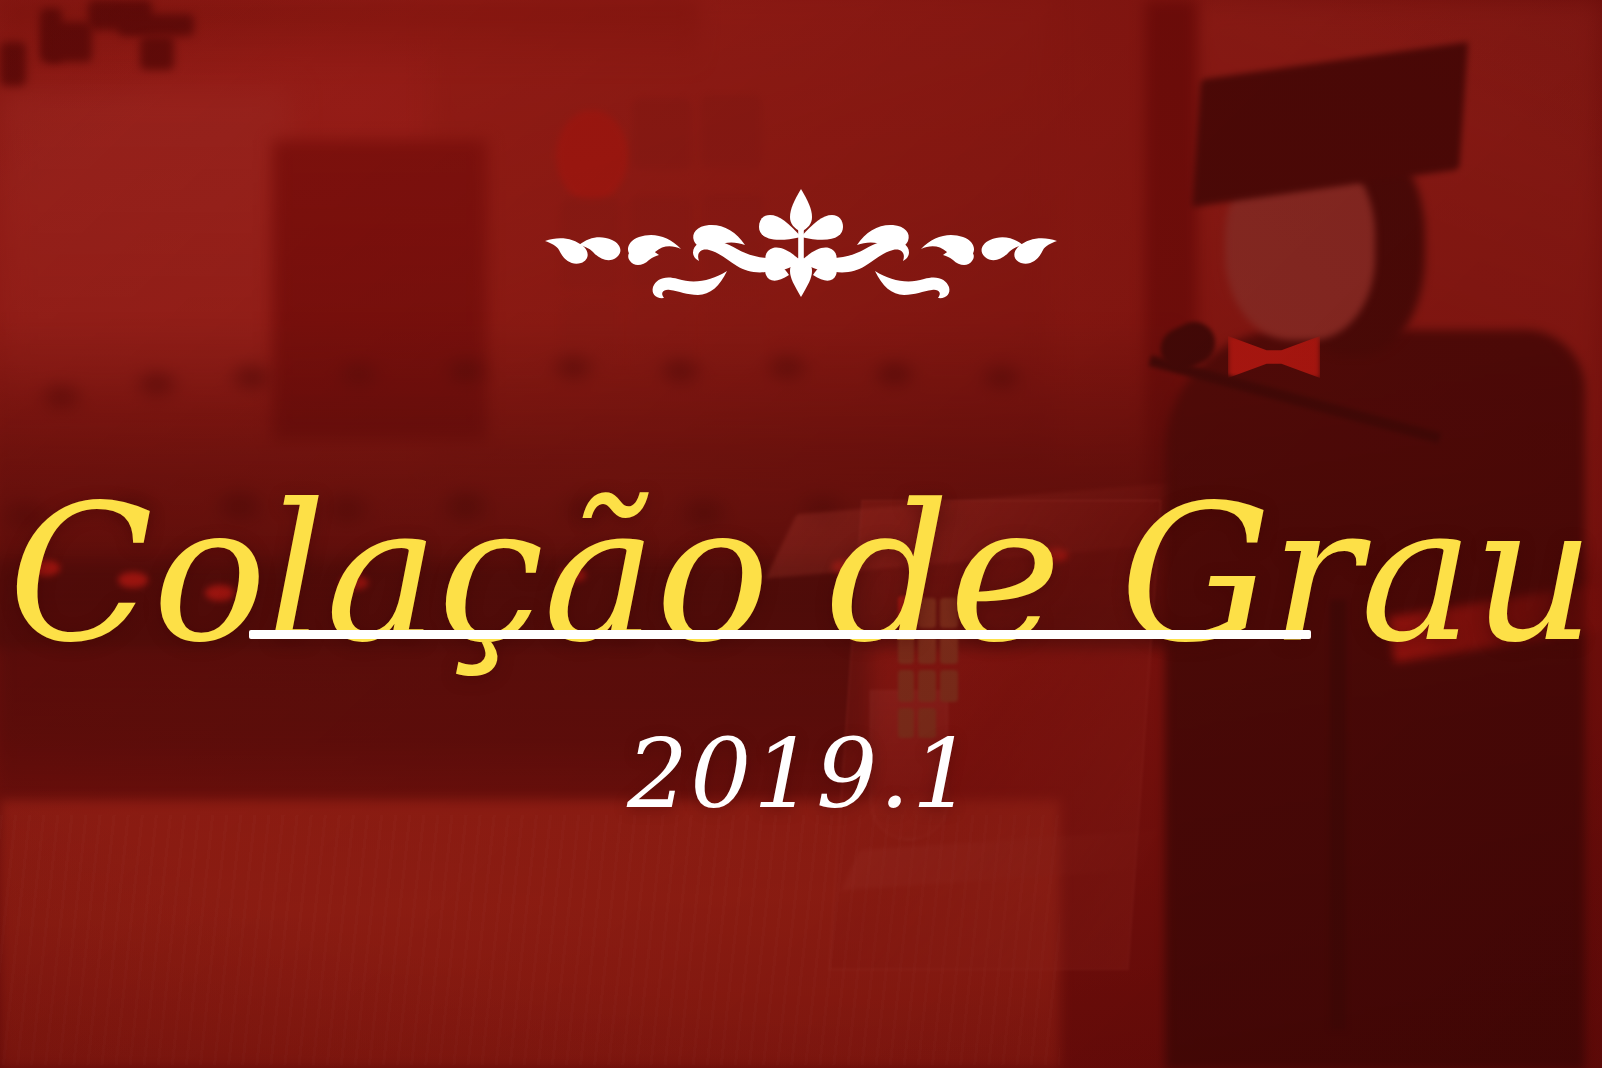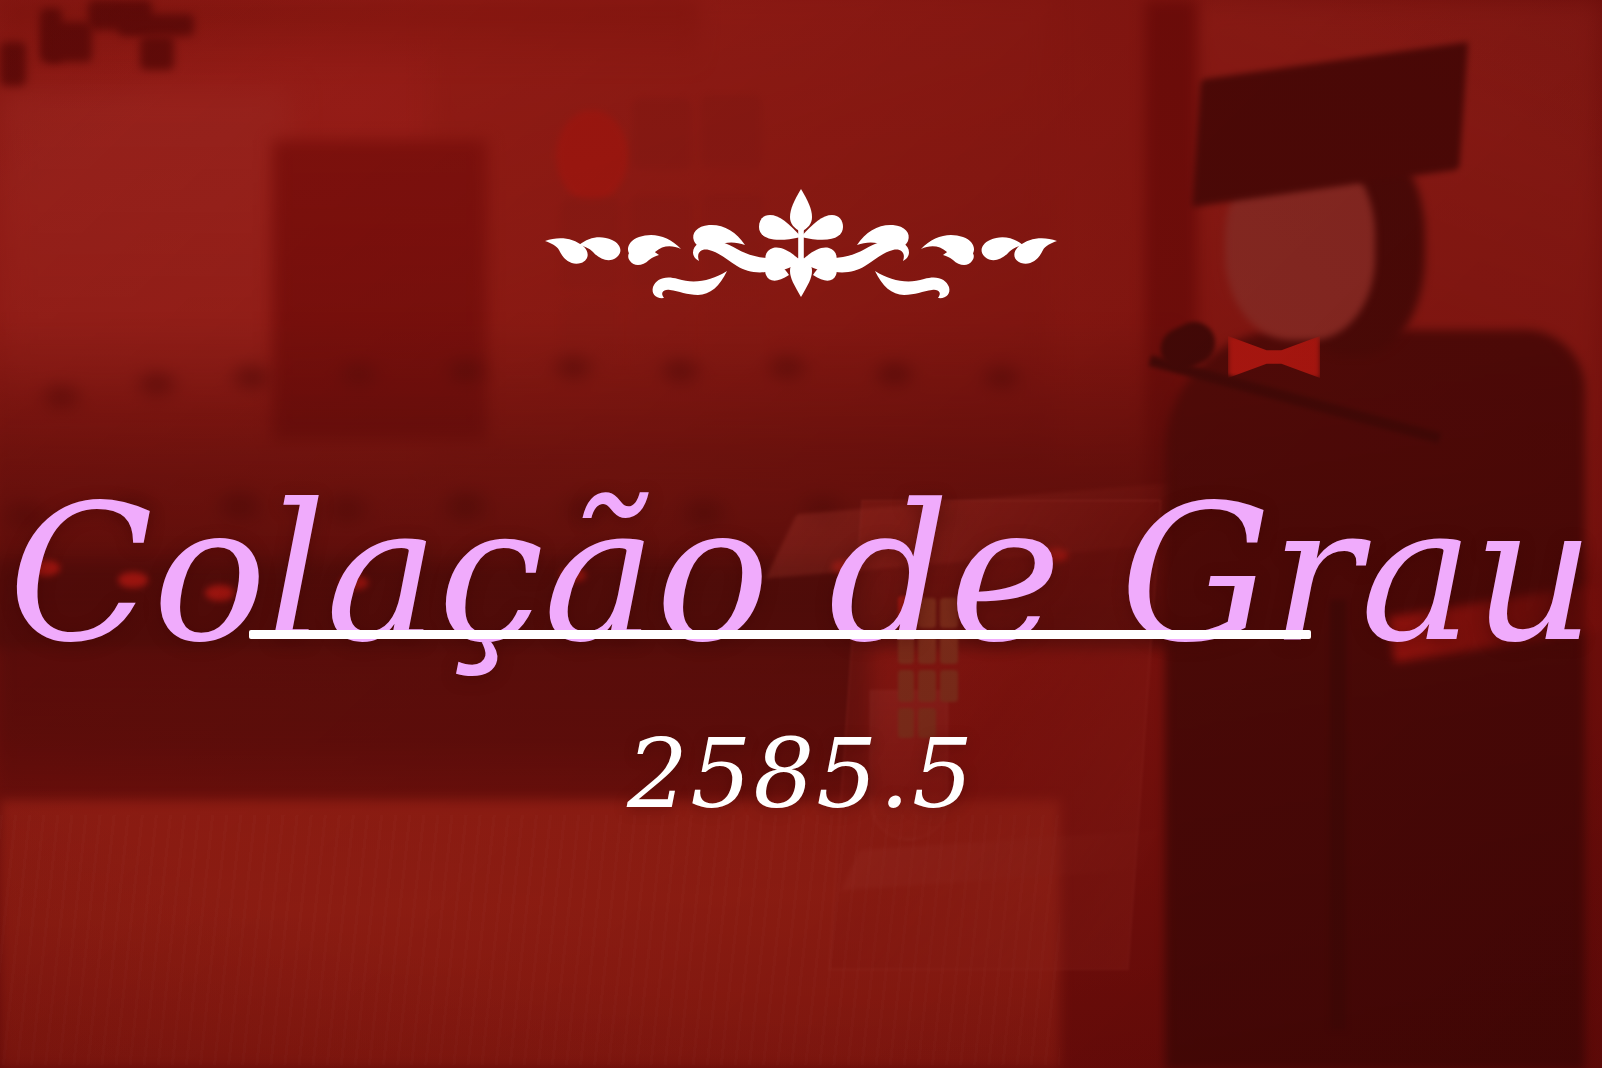--- a/index.html
+++ b/index.html
@@ -213,21 +213,21 @@
 
   .flourish{
     position:absolute;left:50%;top:183px;transform:translateX(-50%);
     width:540px;height:120px;
   }
   .flourish svg{display:block;width:100%;height:100%;}
 
   .title{
     position:absolute;left:0;right:0;top:352px;
     text-align:center;
-    color:#f0abfc;
+    color:#fde047;
     font-family:"DejaVu Serif", serif;
     font-style:italic;
     font-weight:400;
     font-size:190px;
     line-height:1;
     letter-spacing:-1px;
     white-space:nowrap;
     text-shadow:0 3px 16px rgba(60,4,4,.38);
   }
 
@@ -382,16 +382,16 @@
 
         <circle cx="398" cy="30.5" r="13"></circle>
         <circle cx="462" cy="30.5" r="13"></circle>
         <circle cx="545" cy="30.5" r="26"></circle>
         <circle cx="628" cy="30.5" r="13"></circle>
         <circle cx="692" cy="30.5" r="13"></circle>
       </rect>
         </svg>
     </div>
 
-    <div class="year">2585.5</div>
+    <div class="year">2019.1</div>
 
   </div>
 </div>
 
 </body></html>

